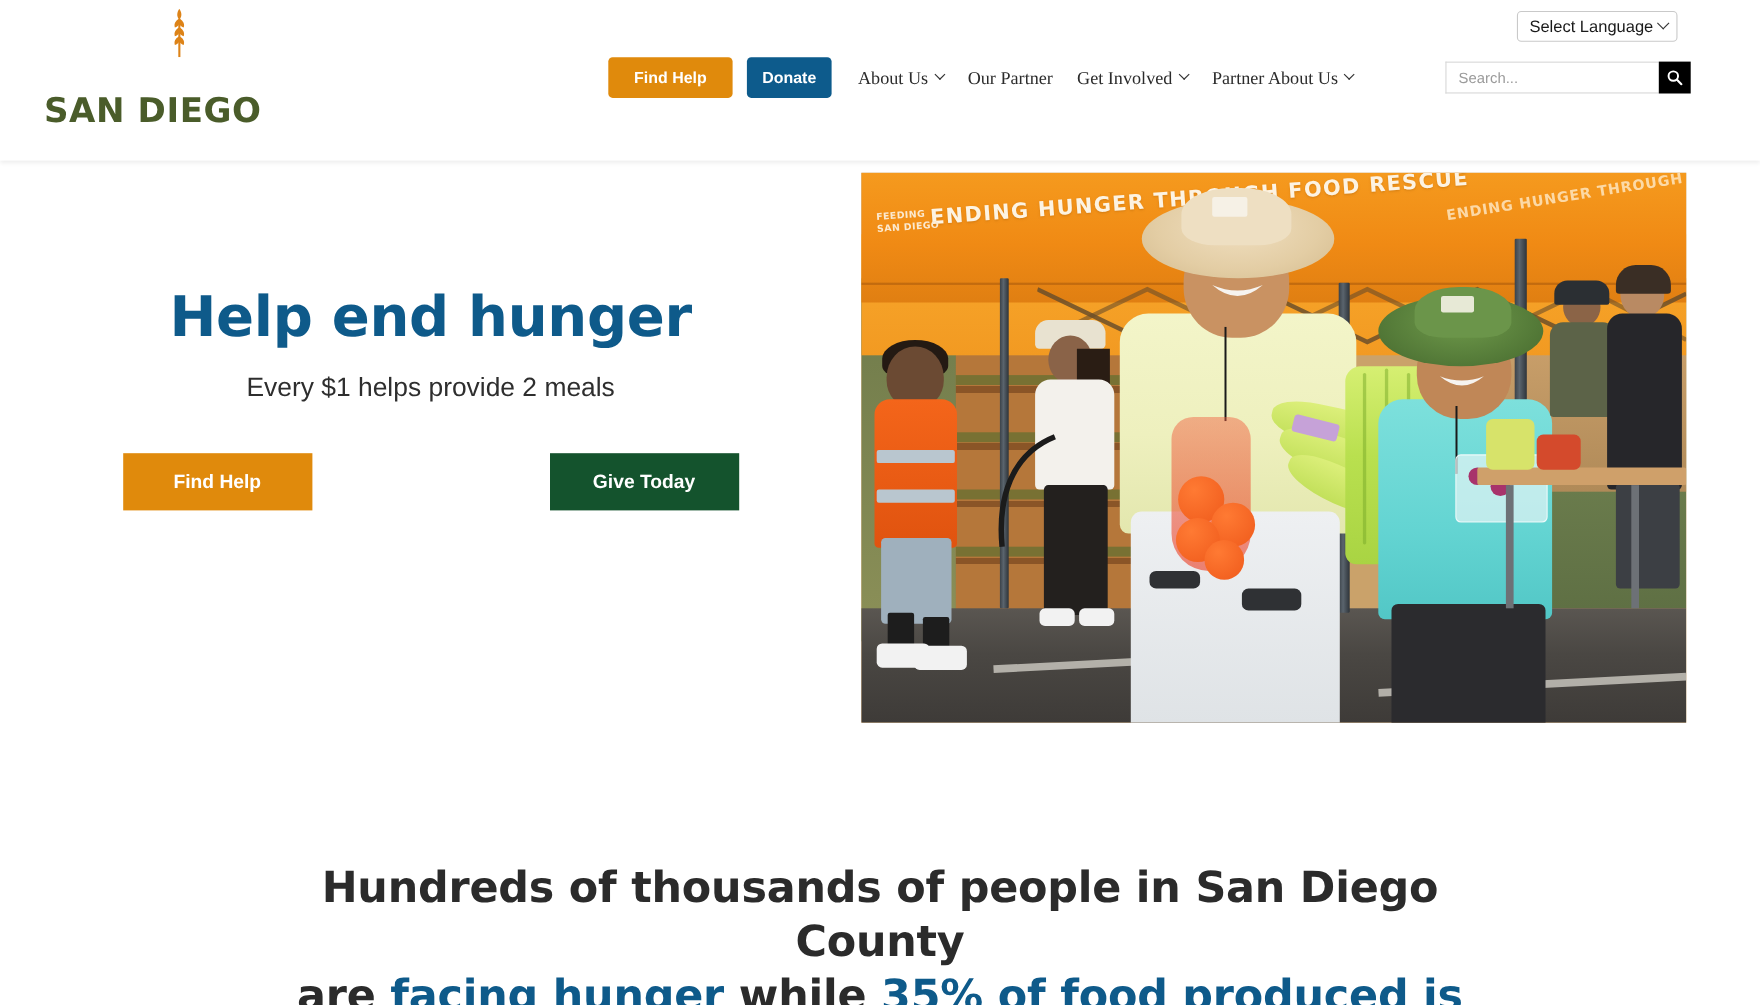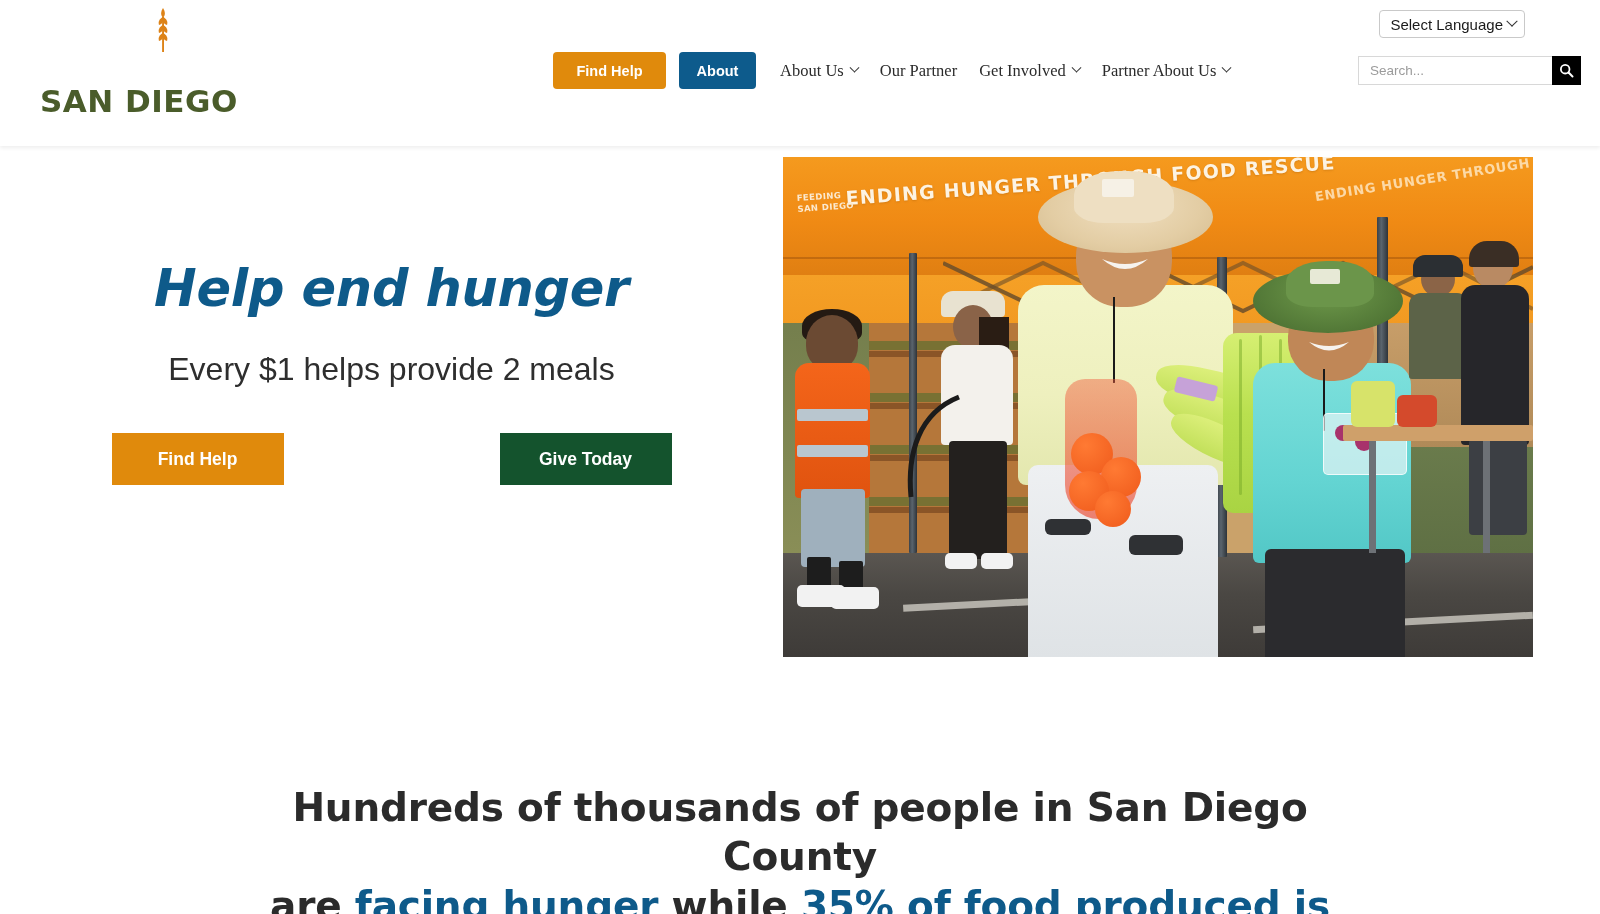--- a/index.html
+++ b/index.html
@@ -100,21 +100,21 @@
   .nav-item {
     display: flex; align-items: center; gap: 7px;
     font-size: 16.5px;
     color: #2b2b2b;
     margin-right: 22px;
     cursor: pointer;
     white-space: nowrap;
   }
 
   .search-wrap {
-    position: absolute; left: 1358px; top: 56px;
+    position: absolute; left: 1314px; top: 56px;
     display: flex; align-items: stretch;
     height: 42px;
   }
   .search-input {
     width: 194px; height: 29px;
     border: 1px solid #d8d8d8;
     border-right: none;
     background: #fff;
     font-size: 13.5px;
     color: #444;
@@ -144,25 +144,24 @@
     padding-top: 108px;
   }
   .hero-title {
     font-family: "DejaVu Sans", sans-serif;
     font-weight: bold;
     font-size: 51px;
     line-height: 1.38;
     color: #0e5a8a;
     text-align: center;
     letter-spacing: -0.3px;
-    font-style: italic;
   }
   .hero-sub {
-    margin-top: 27px;
-    font-size: 32px;
+    margin-top: 15px;
+    font-size: 24px;
     color: #2e2e2e;
     text-align: center;
   }
   .hero-ctas {
     margin-top: 45px;
     display: flex;
     width: 560px;
     justify-content: space-between;
   }
   .cta {
@@ -423,21 +422,21 @@
       <path d="M13 17 C9 19 8 22 9 25 C12.5 24 14 21 13 17 Z" fill="#dd8318"></path>
       <path d="M13 25 C17 27 18 30 17 33 C13.5 32 12 29 13 25 Z" fill="#dd8318"></path>
       <path d="M13 25 C9 27 8 30 9 33 C12.5 32 14 29 13 25 Z" fill="#dd8318"></path>
       <rect x="12.1" y="9" width="1.9" height="35" fill="#dd8318"></rect>
     </svg>
     <div class="logo-sandiego">SAN DIEGO</div>
   </div>
 
   <div class="nav">
     <div class="btn-pill btn-findhelp">Find Help</div>
-    <div class="btn-pill btn-donate">About</div>
+    <div class="btn-pill btn-donate">Donate</div>
 
     <div class="nav-links">
       <div class="nav-item">
         <span>About Us</span>
         <span class="chev sm"></span>
       </div>
       <div class="nav-item">
         <span>Our Partner</span>
       </div>
       <div class="nav-item">

